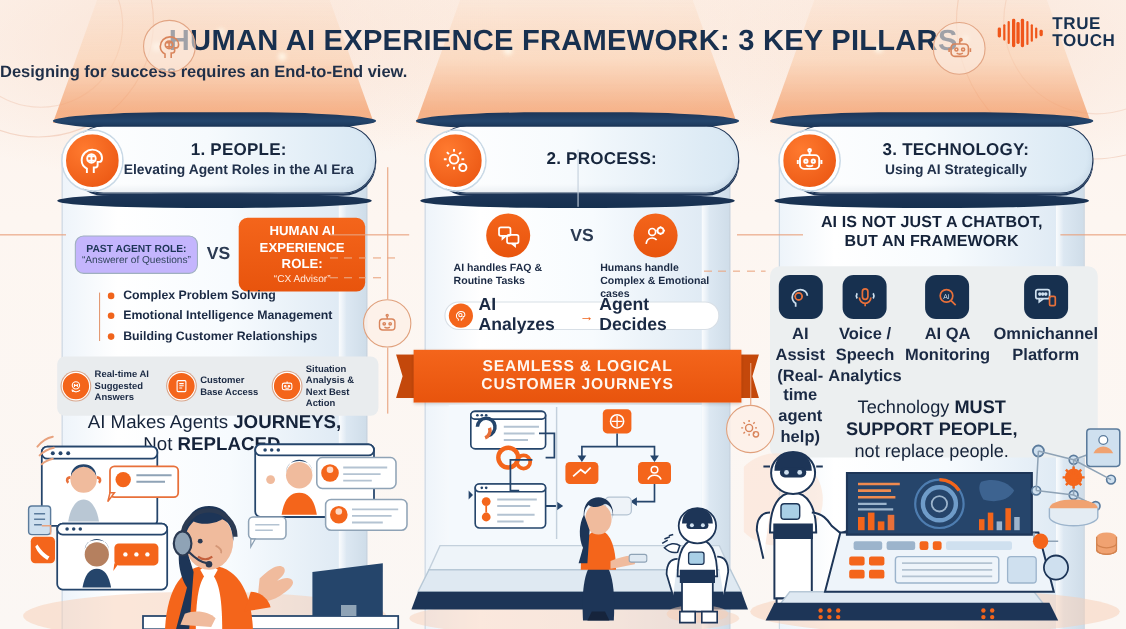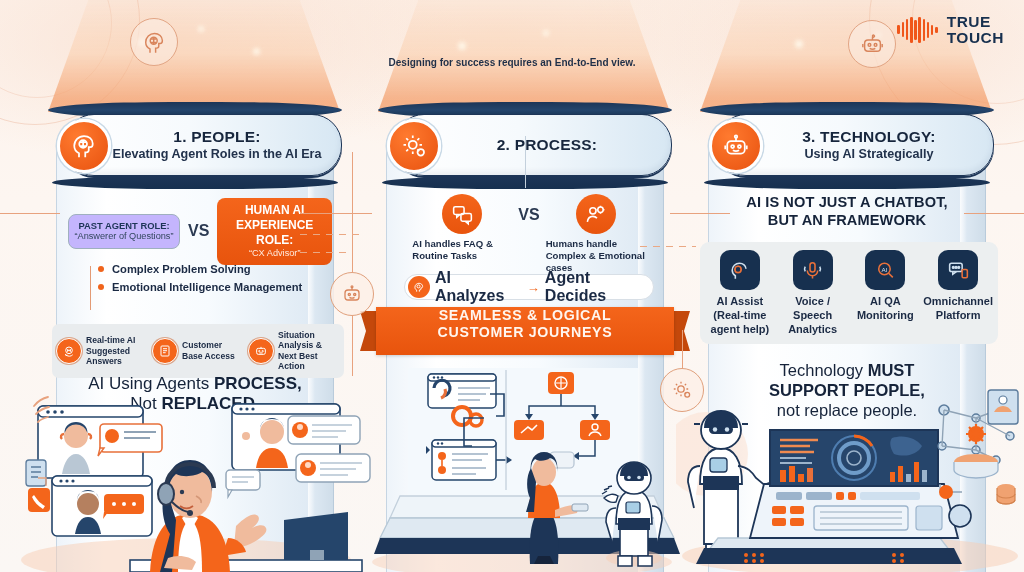--- a/index.html
+++ b/index.html
@@ -111,39 +111,39 @@
 
   .flowpill{position:absolute;left:32px;right:24px;top:172px;height:26px;border-radius:13px;
     background:#fff;border:1.5px solid #d8dfe6;display:flex;align-items:center;gap:5px;padding-left:3px;}
   .flowpill .fico{width:22px;height:22px;border-radius:50%;background:#f4651b;flex:0 0 22px;
     display:flex;align-items:center;justify-content:center;}
   .flowpill .fico svg{width:14px;height:14px;}
   .flowpill .ftx{font-size:16px;font-weight:bold;color:#1b2a44;}
   .flowpill .arrow{color:#f0641c;font-size:13px;font-weight:bold;}
 
   
-  .ribbon{position:absolute;left:4px;right:4px;top:205px;height:48px;
+  .ribbon{position:absolute;left:4px;right:4px;top:216px;height:48px;
     background:linear-gradient(180deg,#f4651b,#e8540d);
-    display:flex;flex-direction:column;align-items:center;
+    display:flex;flex-direction:column;align-items:center;justify-content:center;
     box-shadow:0 1px 3px rgba(0,0,0,.18);}
   .ribbon .rtx{font-size:14.2px;font-weight:bold;color:#fff6ef;letter-spacing:.7px;line-height:1.18;}
   .ribbon:before,.ribbon:after{content:"";position:absolute;top:4px;width:20px;height:40px;background:#c4480b;z-index:-1;}
   .ribbon:before{left:-16px;clip-path:polygon(0 0,100% 0,100% 100%,0 100%,30% 50%);}
   .ribbon:after{right:-16px;clip-path:polygon(0 0,100% 0,70% 50%,100% 100%,0 100%);}
 
   
   .eco-head{position:absolute;left:12px;right:12px;top:92px;text-align:center;
     font-size:14.6px;font-weight:bold;color:#15233a;line-height:1.2;letter-spacing:.1px;}
   .techgrid{position:absolute;left:6px;right:2px;top:140px;background:#eceff0;border-radius:9px;
     display:flex;gap:3px;padding:8px 5px;}
   .tcard{flex:1;text-align:center;}
   .tcard .tico{width:40px;height:40px;border-radius:10px;background:#17304f;margin:0 auto 5px;
     display:flex;align-items:center;justify-content:center;}
   .tcard .tico svg{width:25px;height:25px;}
-  .tcard .ttx{font-size:11px;font-weight:bold;color:#1b2a44;line-height:1.25;}
+  .tcard .ttx{font-size:15px;font-weight:bold;color:#1b2a44;line-height:1.25;}
 
   
   .conn{position:absolute;width:44px;height:44px;border-radius:50%;
     border:1.6px solid #e0a07c;background:rgba(253,240,232,.85);
     display:flex;align-items:center;justify-content:center;z-index:6;}
   .conn svg{width:24px;height:24px;}
   .cA{left:330px;top:272px;}
   .cB{left:660px;top:368px;}
   .wire{position:absolute;background:#e8a27e;z-index:2;}
   .w1{left:0;top:213px;width:60px;height:1.4px;}
@@ -156,31 +156,31 @@
   .dash{position:absolute;height:1.4px;z-index:2;
     background:repeating-linear-gradient(90deg,#eaa884 0 7px,transparent 7px 13px);}
   .d1{left:300px;top:234px;width:64px;}
   .d2{left:300px;top:252px;width:50px;}
   .d3{left:640px;top:246px;width:56px;}
 
   
   .header{position:absolute;left:0;top:0;width:1024px;height:92px;z-index:10;}
   .h-title{position:absolute;left:0;right:0;top:21px;text-align:center;
     font-size:26.5px;font-weight:bold;letter-spacing:.2px;color:#18304f;}
-  .h-sub{position:absolute;left:0;right:0;top:57px;text-align:center;
-    font-size:10px;font-weight:bold;color:#1f2f48;}
+  .h-sub{position:absolute;left:0;right:0;top:57px;text-align:left;
+    font-size:15px;font-weight:bold;color:#1f2f48;}
   .deco{position:absolute;width:48px;height:48px;border-radius:50%;
     border:1.5px solid #e2a584;background:rgba(252,236,226,.6);
     display:flex;align-items:center;justify-content:center;}
   .deco svg{width:27px;height:27px;}
   .deco-l{left:130px;top:18px;}
   .deco-r{left:848px;top:20px;}
 
   
-  .logo{position:absolute;right:20px;top:14px;display:flex;align-items:center;gap:9px;}
+  .logo{position:absolute;right:10px;top:14px;display:flex;align-items:center;gap:9px;}
   .logo .wave{display:flex;align-items:center;gap:1.6px;height:26px;}
   .logo .wave i{display:block;width:2.6px;background:#f0561a;border-radius:1.3px;}
   .logo .ltxt{font-size:15.5px;font-weight:bold;color:#17304f;line-height:1.02;letter-spacing:.5px;}
 
   
   .illus{position:absolute;bottom:0;overflow:hidden;}
   .i1{left:0;top:392px;width:372px;height:180px;}
   .i2{left:372px;top:368px;width:308px;height:204px;}
   .i3{left:676px;top:388px;width:348px;height:184px;}
   .illus svg{display:block;}
@@ -215,20 +215,21 @@
   <div class="wire w2"></div>
   <div class="wire w3"></div>
   <div class="wire w5"></div>
   <div class="wire w6"></div>
   <div class="wire w7"></div>
   <div class="dash d1"></div>
   <div class="dash d2"></div>
   <div class="dash d3"></div>
 
   <div class="header">
+    <div class="h-title">HUMAN AI EXPERIENCE FRAMEWORK: 3 KEY PILLARS</div>
     <div class="h-sub">Designing for success requires an End-to-End view.</div>
 
     <div class="deco deco-l">
       <svg viewBox="0 0 24 24" fill="none" stroke="#d9855c" stroke-width="1.3">
         <path d="M8 21v-3.2C5.6 16.6 4.2 14.4 4.2 11.8 4.2 7.5 7.7 4 12 4c3.9 0 7 2.6 7 6.2 0 1.7-.8 2.7-1.9 2.7h-1.3v2.3c0 1-.8 1.8-1.8 1.8H13v4"></path>
         <circle cx="11.3" cy="10.4" r="3.1"></circle>
         <path d="M11.3 7.3v6.2M8.8 8.8h5M8.9 12h4.8"></path>
       </svg>
     </div>
     <div class="deco deco-r">
@@ -286,20 +287,21 @@
       <div class="orange-box role-new">
         <div class="rl">HUMAN AI EXPERIENCE ROLE:</div>
         <div class="rv">“CX Advisor”</div>
       </div>
     </div>
 
     <ul class="bullets">
       <div class="stem"></div>
       <li>Complex Problem Solving</li>
       <li>Emotional Intelligence Management</li>
+      <li>Building Customer Relationships</li>
     </ul>
 
     <div class="chips">
       <div class="chip">
         <div class="cico">
           <svg viewBox="0 0 24 24" fill="none" stroke="#fff" stroke-width="1.5">
             <circle cx="12" cy="11" r="5"></circle>
               <path d="M10 9.2v4M14 9.2v4M9.6 11h4.8"></path>
             <path d="M17.6 17.6a7 7 0 01-9.8.4M6.6 16.6l.8 2.4 2.4-.7"></path>
           </svg>
@@ -322,21 +324,21 @@
             <circle cx="9.5" cy="12.2" r="1"></circle>
               <circle cx="14.5" cy="12.2" r="1"></circle>
             <path d="M9.7 14.9h4.6M12 8V5.8"></path>
           </svg>
         </div>
         <div class="ctx">Situation Analysis &amp; Next Best Action</div>
       </div>
     </div>
 
     <div class="tagline t1">
-      <div><span class="lite">AI Using Agents </span><span>PROCESS,</span></div>
+      <div><span class="lite">AI Makes Agents </span><span>JOURNEYS,</span></div>
       <div><span class="lite">Not </span><span>REPLACED.</span></div>
     </div>
   </div>
 
   <div class="pillar p2">
     <div class="col-body"></div>
     <div class="cap"></div>
 
     <div class="plaque">
       <div class="plaque-icon">

